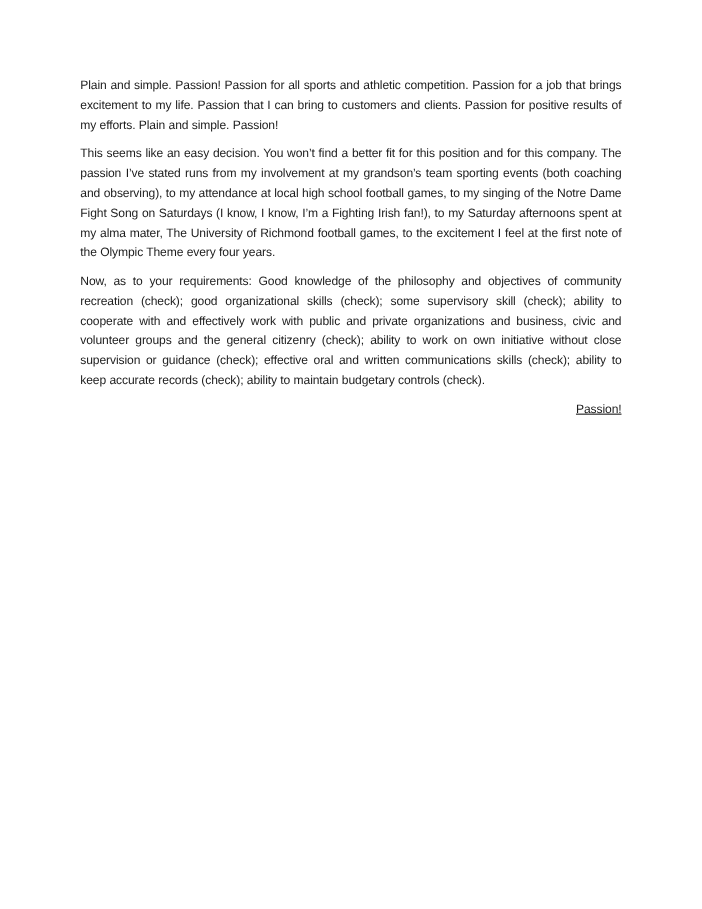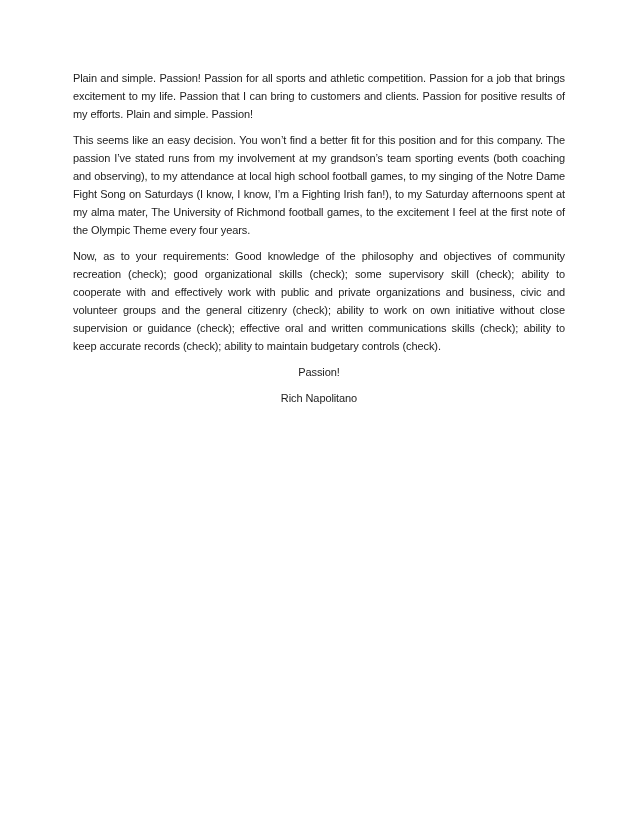--- a/index.html
+++ b/index.html
@@ -29,27 +29,27 @@
     font-size: 11px;
     line-height: 18px;
     letter-spacing: -0.1px;
     word-spacing: 0.1px;
   }
   .letter-body p {
     margin: 0 0 8px 0;
     text-align: justify;
   }
   .letter-body p.single-line {
-    text-align: center;
+    text-align: right;
+    text-decoration: underline;
   }
 </style>
 </head>
 <body>
 
 <div class="page">
   <div class="letter-body">
     <p>Plain and simple. Passion!  Passion for all sports and athletic competition. Passion for a job that brings excitement to my life. Passion that I can bring to customers and clients. Passion for positive results of my efforts. Plain and simple.  Passion!</p>
     <p>This seems like an easy decision. You won’t find a better fit for this position and for this company. The passion I’ve stated runs from my involvement at my grandson’s team sporting events (both coaching and observing), to my attendance at local high school football games, to my singing of the Notre Dame Fight Song on Saturdays (I know, I know, I’m a Fighting Irish fan!), to my Saturday afternoons spent at my alma mater, The University of Richmond football games, to the excitement I feel at the first note of the Olympic Theme every four years.</p>
     <p>Now, as to your requirements:  Good knowledge of the philosophy and objectives of community recreation (check); good organizational skills (check); some supervisory skill (check); ability to cooperate with and effectively work with public and private organizations and business, civic and volunteer groups and the general citizenry (check); ability to work on own initiative without close supervision or guidance (check); effective oral and written communications skills (check); ability to keep accurate records (check); ability to maintain budgetary controls (check).</p>
     <p class="single-line">Passion!</p>
-    <p class="single-line">Rich Napolitano</p>
   </div>
 </div>
 
 </body></html>

